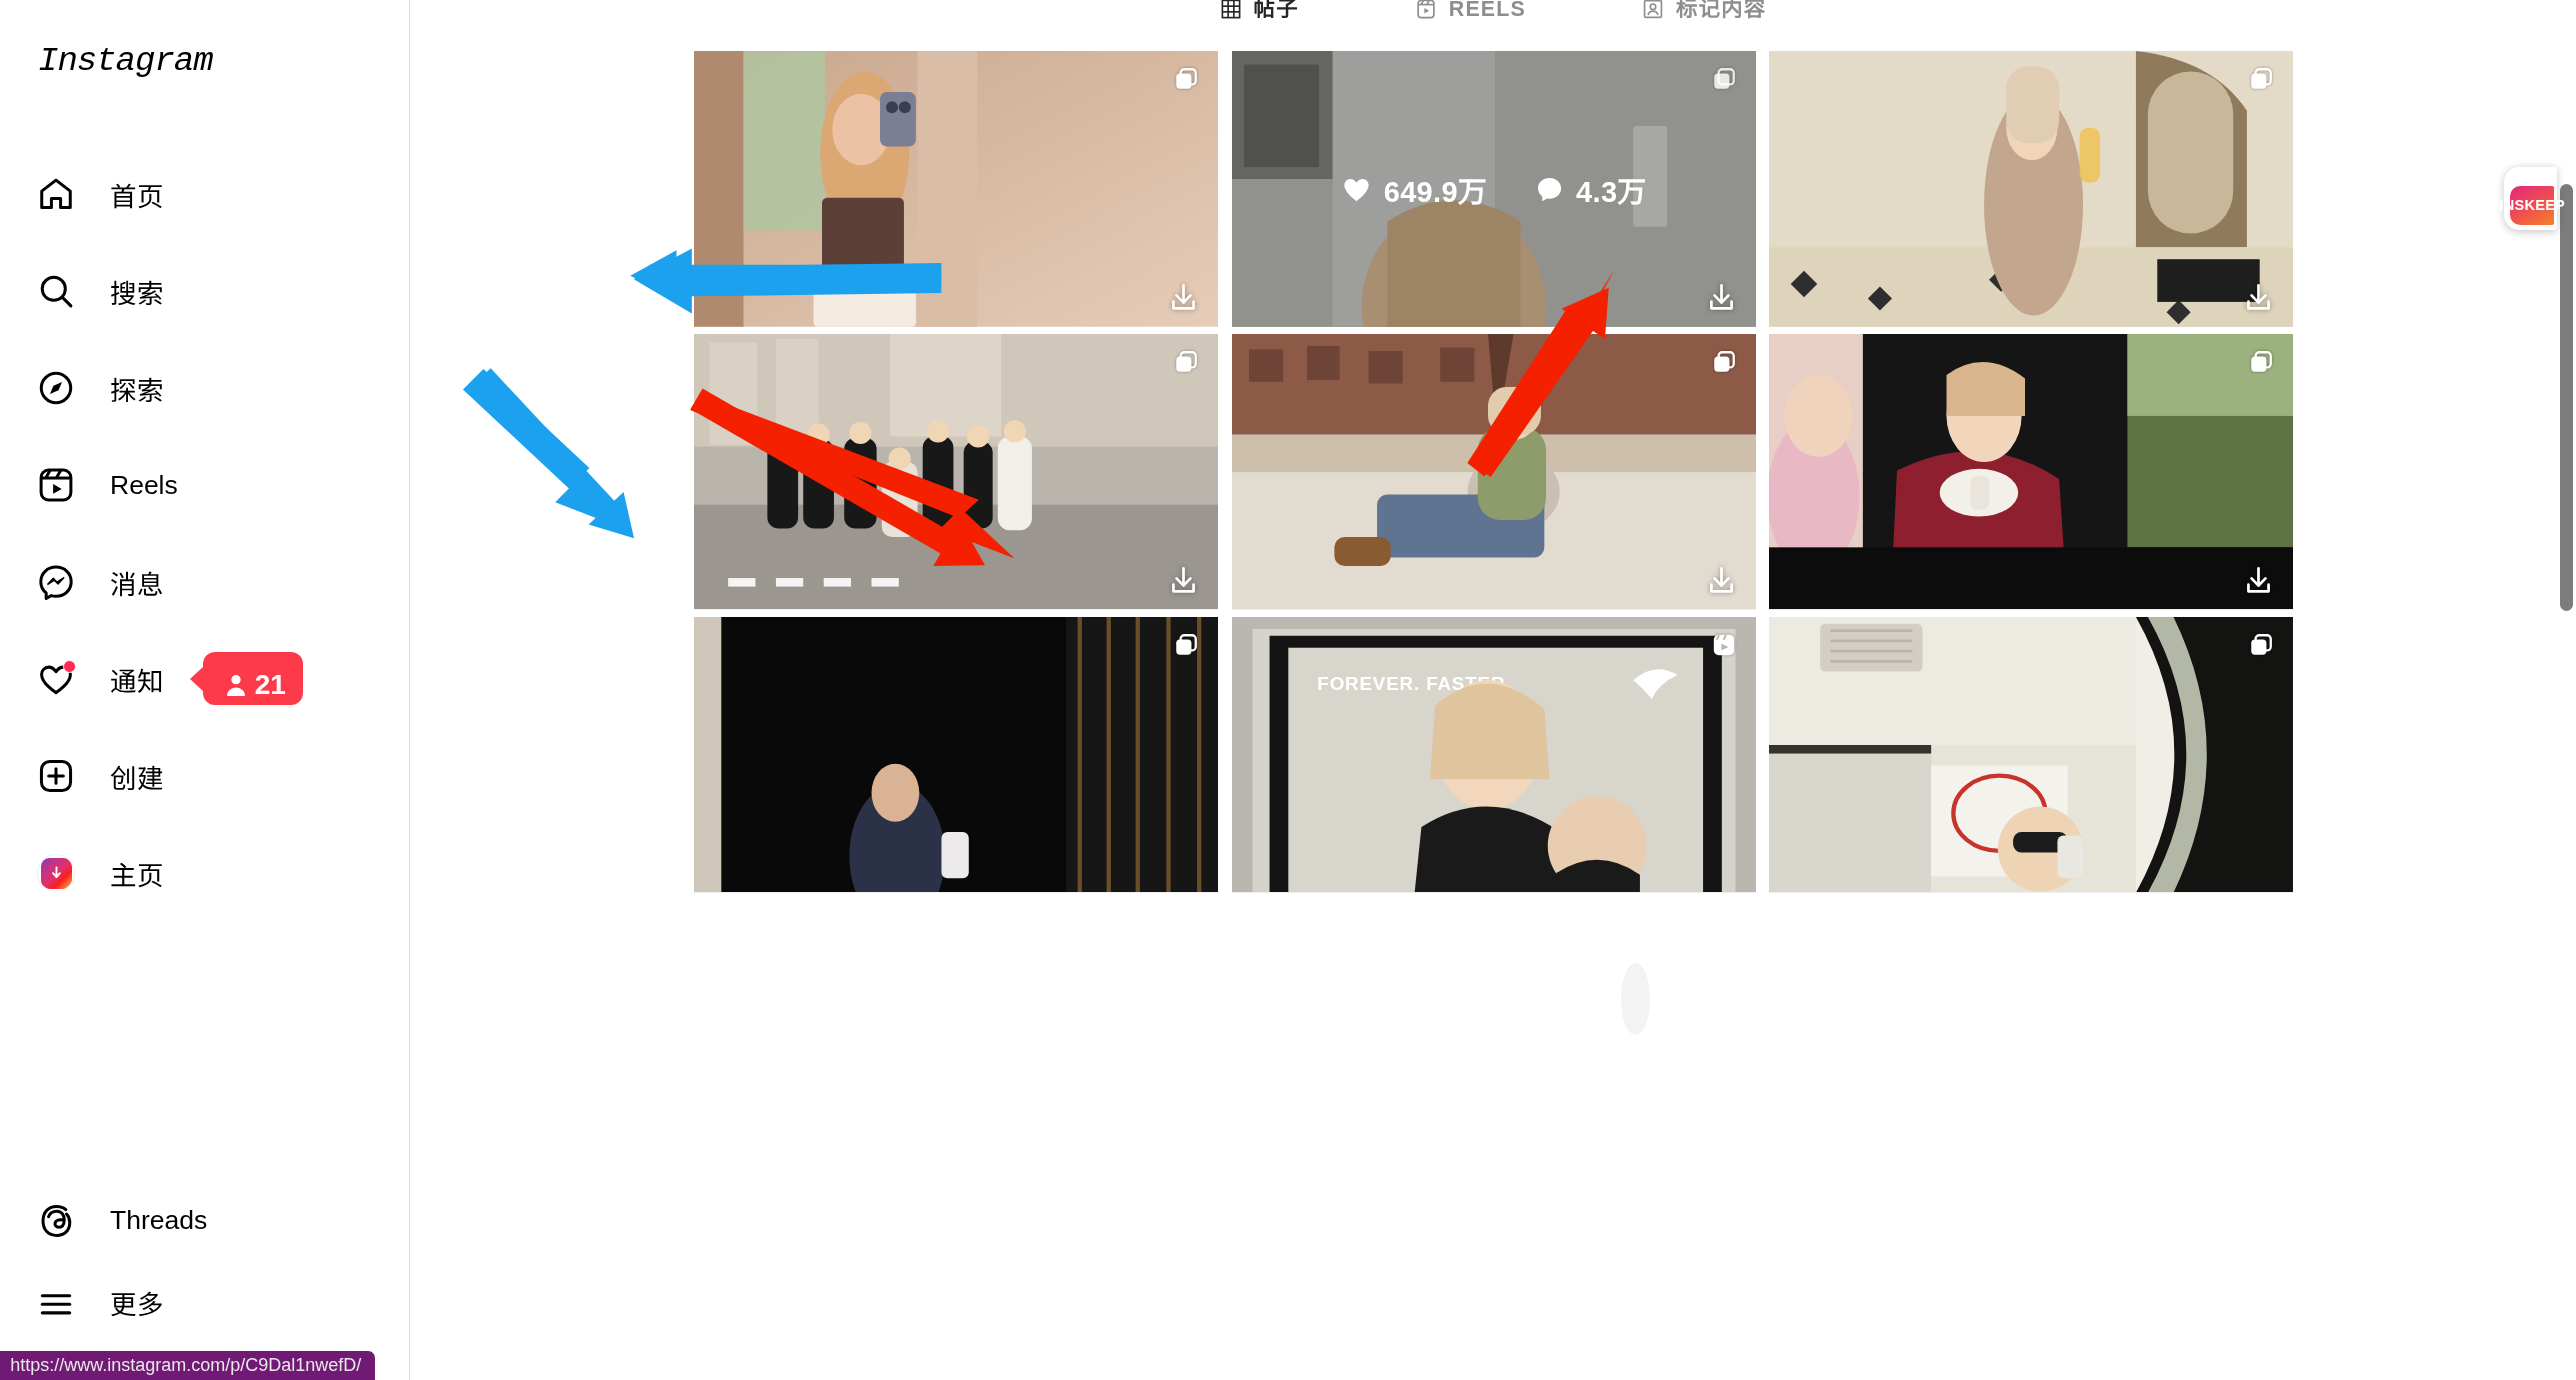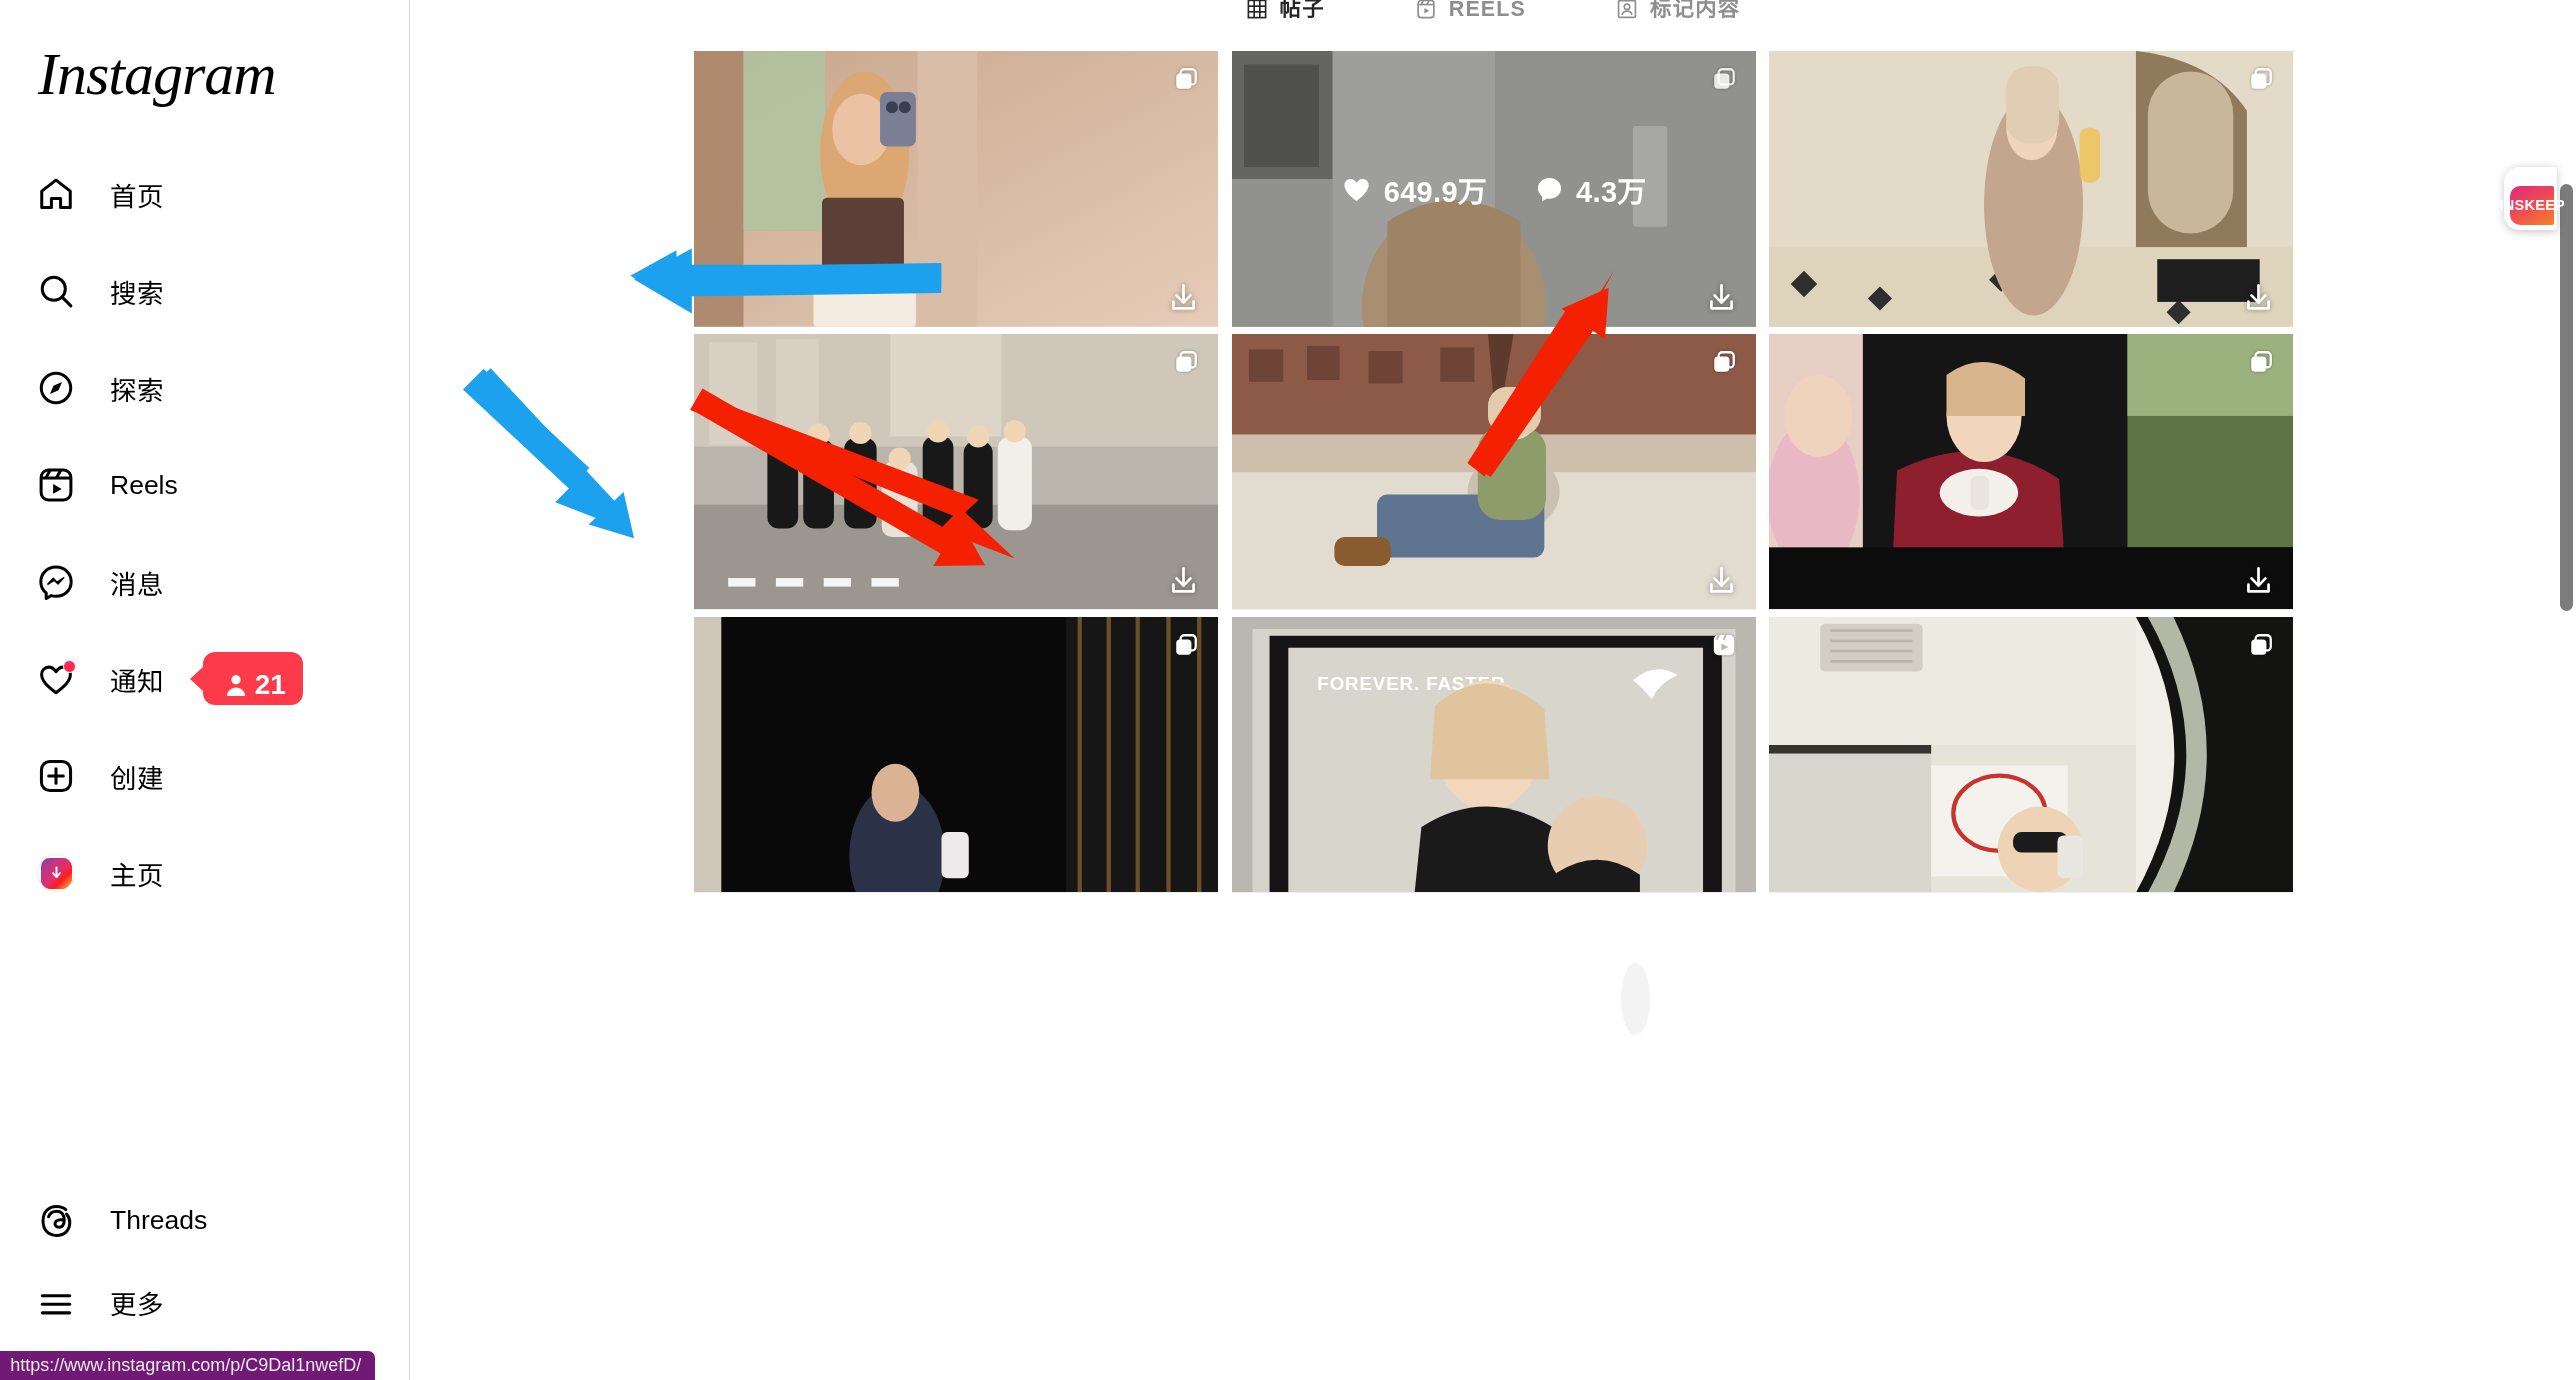--- a/index.html
+++ b/index.html
@@ -12,23 +12,23 @@
   }
   #app { position:relative; width:2576px; height:1380px; background:#fff; }
 
   
   #sidebar {
     position:absolute; left:0; top:0; width:410px; height:1380px;
     background:#fff; border-right:0.9px solid #dbdbdb;
   }
   #brand {
     position:absolute; left:38px; top:44px;
-    font-family:Liberation Serif, serif;
+    font-family:Liberation Mono, monospace;
     font-style:italic; font-weight:400;
-    font-size:60px; letter-spacing:-1px; color:#000;
+    font-size:34px; letter-spacing:-1px; color:#000;
     line-height:1;
   }
   .nav-list { position:absolute; left:0; top:169px; width:410px; }
   .nav-item {
     position:relative; display:flex; align-items:center;
     height:50px; margin-bottom:47px; padding-left:34px;
     cursor:pointer;
   }
   .nav-item .ic {
     width:44px; height:44px; flex:0 0 44px;
@@ -90,21 +90,21 @@
     padding:0 13.7px 0 10.2px;
     border-top-right-radius:6.8px;
     white-space:nowrap; z-index:60;
     font-family:"Liberation Sans","DejaVu Sans",sans-serif;
   }
 
   
   #main { position:absolute; left:410px; top:0; right:0; bottom:0; background:#fff; }
   #tabs {
     position:absolute; left:0; top:0; width:2166px; height:22px;
-    display:flex; justify-content:center; align-items:flex-end; gap:90px;
+    display:flex; justify-content:center; align-items:flex-end; gap:116px;
   }
   .tab { display:flex; align-items:center; gap:12px; cursor:pointer; padding-bottom:1.7px; }
   .tab .ticon { width:22px; height:22px; display:block; }
   .tab .tlabel {
     font-size:21.4px; font-weight:700; letter-spacing:1.2px;
     color:#8e8e8e; line-height:1;
   }
   .tab.active .tlabel { color:#262626; }
   .tab.active .ticon path, .tab.active .ticon rect,
   .tab.active .ticon line, .tab.active .ticon circle { stroke:#262626; }

